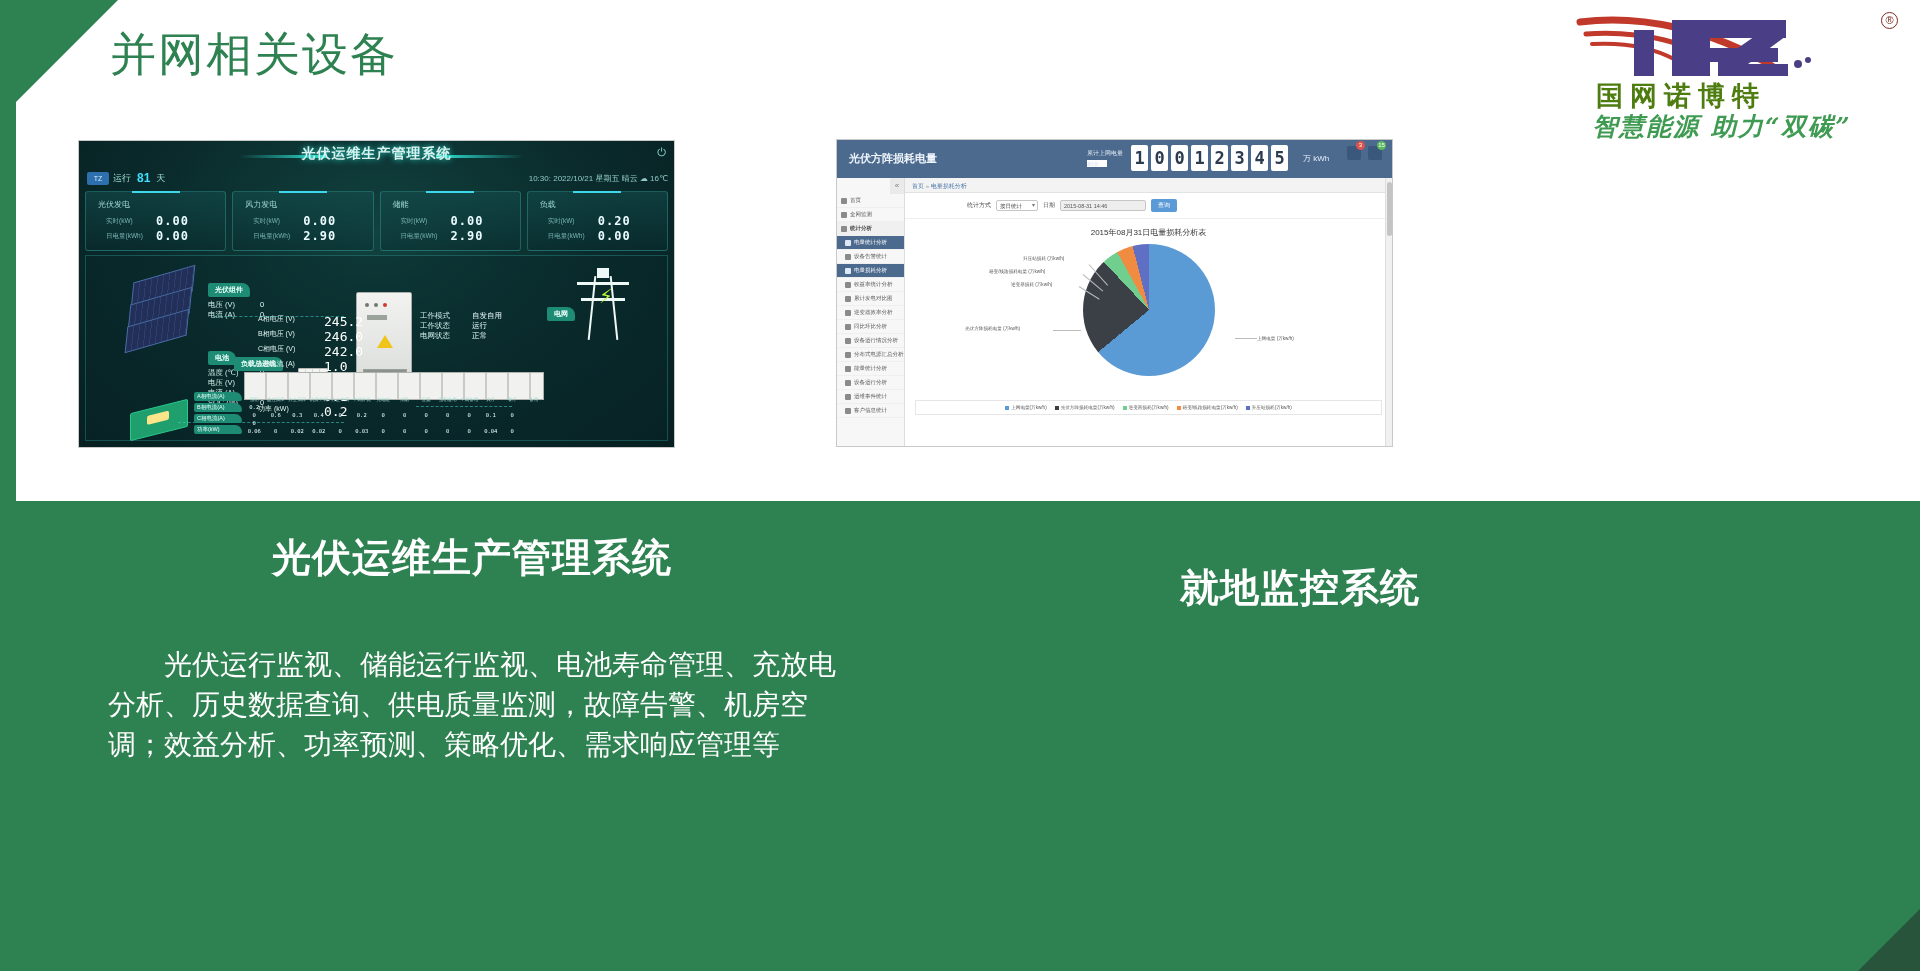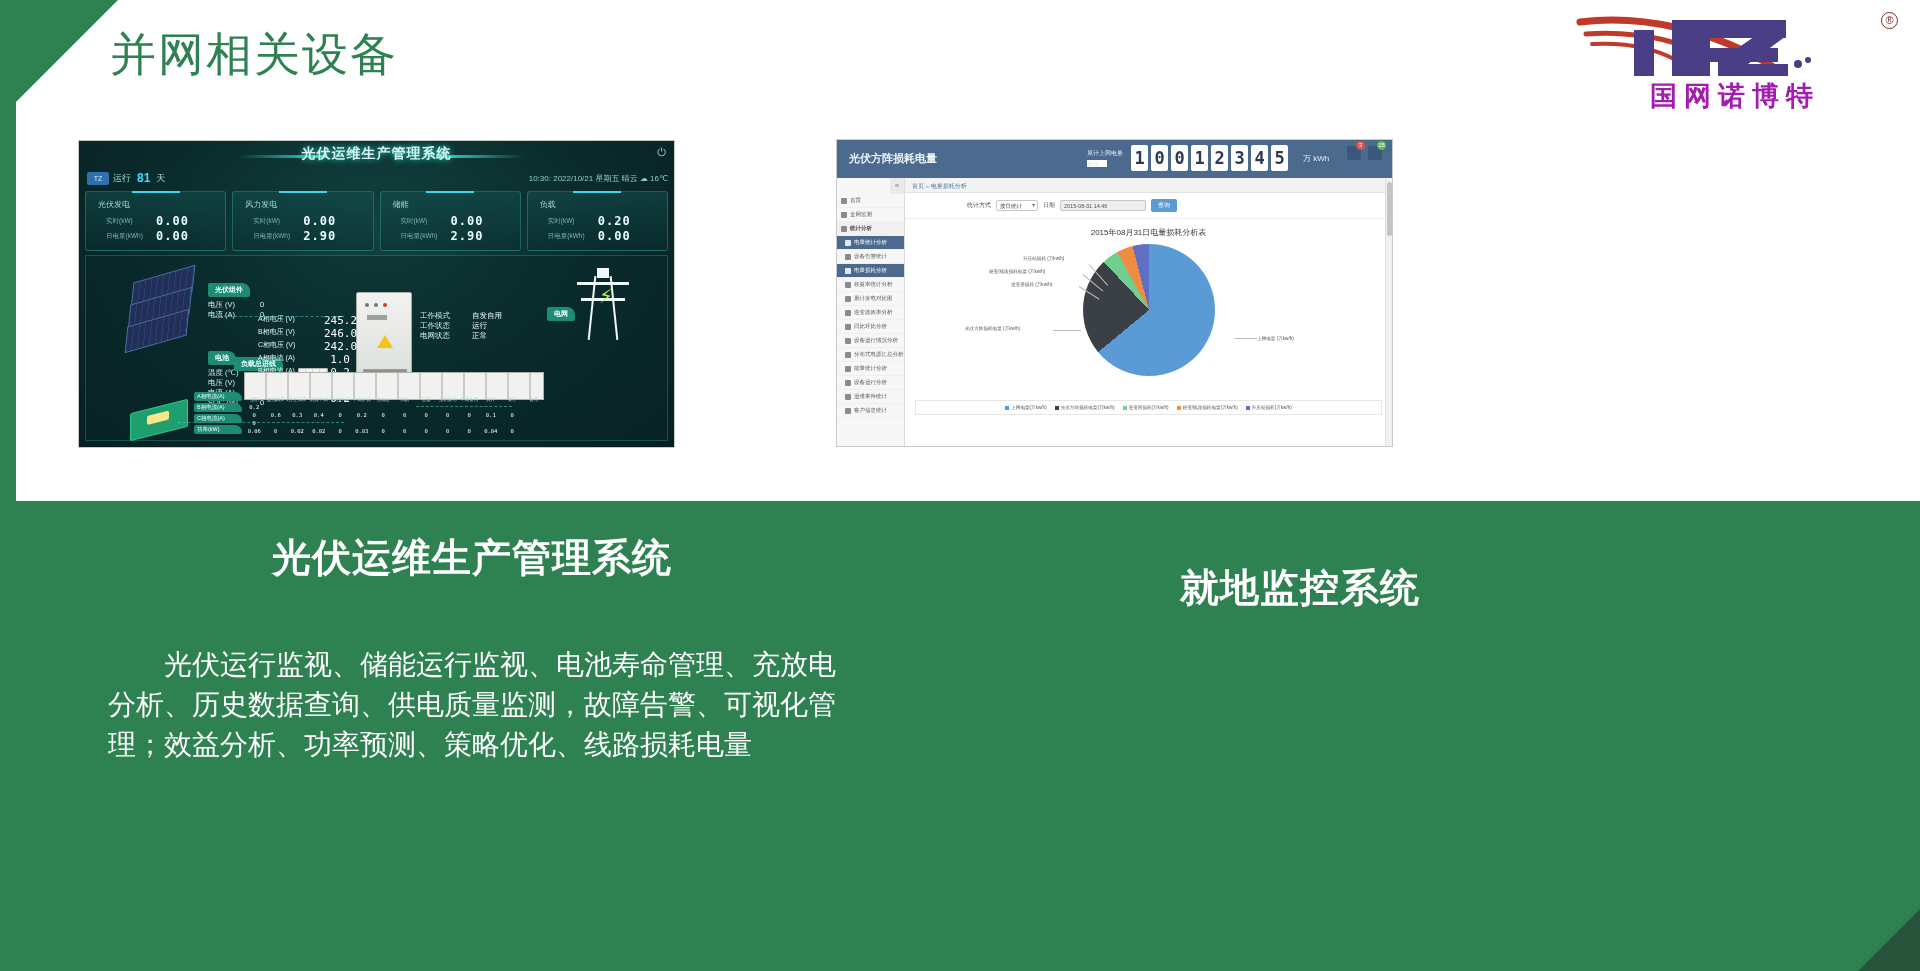--- a/index.html
+++ b/index.html
@@ -38,23 +38,23 @@
     position: absolute; right: 8px; top: 6px;
     width: 400px; height: 132px;
   }
   .logo-mark { position: absolute; left: 60px; top: 2px; width: 300px; height: 78px; }
   .logo-r {
     position: absolute; right: 14px; top: 6px;
     width: 17px; height: 17px; border: 1.6px solid #7b2a20; border-radius: 50%;
     color: #7b2a20; font-size: 11px; line-height: 14px; text-align: center;
   }
   .logo-cn {
-    position: absolute; left: 93px; top: 72px;
-    width: 260px; text-align: center;
-    font-size: 27px; font-weight: bold; color: #a21caf;
+    position: absolute; left: 84px; top: 72px;
+    width: 260px; 
+    font-size: 27px; font-weight: bold; color: #4d7c0f;
     letter-spacing: 7px; white-space: nowrap;
   }
   .logo-slogan {
     position: absolute; left: 30px; top: 104px;
     width: 360px; text-align: center;
     font-size: 25px; font-weight: bold; font-style: italic;
     color: #3f9a52; letter-spacing: 2px; white-space: nowrap;
     font-family: "DejaVu Serif", serif;
   }
 
@@ -189,21 +189,21 @@
   .tower .arm2 { left:6px; top:30px; width:44px; height:3px; }
   .tower .top { left:22px; top:0px; width:12px; height:10px; }
   .bolt {
     position:absolute; left:24px; top:18px; width:0; height:0; color:#b4f03c;
     font-size:20px; line-height:20px;
   }
 
   .grid-values { position:absolute; left:172px; top:58px; }
   .gv-row { display:flex; gap:8px; }
   .gv-k { font-size:7px; color:#dff3f0; width:58px; }
-  .gv-v { font-size:11px; color:#ffffff; width:26px; text-align:right;
+  .gv-v { font-size:13px; color:#ffffff; width:26px; 
           font-family:"DejaVu Sans Mono", monospace; }
 
   .breaker-bank {
     position:absolute; left:158px; bottom:40px; width:300px; height:28px;
     background: repeating-linear-gradient(90deg,#f1f2ef 0 20px,#c8cbc6 20px 22px);
     border:1px solid #aeb1ac;
   }
   .mini-table { position:absolute; left:158px; bottom:6px; width:300px; }
   .mt-head { display:flex; font-size:4.5px; color:#a8ddd8; gap:1px; margin-bottom:2px; }
   .mt-head span { flex:1; text-align:center; white-space:nowrap; overflow:hidden; }
@@ -358,20 +358,21 @@
       <path d="M14 26 C 66 22, 120 34, 166 62" stroke="#c0392b" stroke-width="5" fill="none" stroke-linecap="round"></path>
       <path d="M20 36 C 56 34, 82 40, 104 52" stroke="#c0392b" stroke-width="4" fill="none" stroke-linecap="round"></path>
       <path d="M62 22 L 82 22 L 82 68 L 62 68 Z" fill="#4a3f86"></path>
       <path d="M100 12 L 214 12 L 214 30 L 138 30 L 138 40 L 206 40 L 206 54 L 138 54 L 138 68 L 100 68 Z" fill="#4a3f86"></path>
       <path d="M150 12 L 214 12 L 214 28 L 176 56 L 216 56 L 216 68 L 146 68 L 146 54 L 186 26 L 150 26 Z" fill="#4a3f86"></path>
       <circle cx="226" cy="56" r="4" fill="#4a3f86"></circle>
       <circle cx="236" cy="52" r="3" fill="#4a3f86"></circle>
     </svg>
     <div class="logo-r">®</div>
     <div class="logo-cn">国网诺博特</div>
+    <div class="logo-slogan">智慧能源  助力“双碳”</div>
   </div>
 
   <div class="shot shot-left">
     <div class="dash">
 
       <div class="dash-titlebar">
         <div class="dash-title-deco l"></div>
         <div class="dash-title-deco r"></div>
         <div class="dash-title">光伏运维生产管理系统</div>
         <div class="power-icon">⏻</div>
@@ -817,21 +818,21 @@
 
       <div class="scrollbar-v">
         <div class="thumb"></div>
       </div>
     </div>
   </div>
 
   <div class="green-panel">
     <div class="gp-col left">
       <div class="gp-title">光伏运维生产管理系统</div>
-      <div class="gp-body">光伏运行监视、储能运行监视、电池寿命管理、充放电分析、历史数据查询、供电质量监测，故障告警、可视化管理；效益分析、功率预测、策略优化、线路损耗电量</div>
+      <div class="gp-body">光伏运行监视、储能运行监视、电池寿命管理、充放电分析、历史数据查询、供电质量监测，故障告警、机房空调；效益分析、功率预测、策略优化、需求响应管理等</div>
     </div>
     <div class="gp-col right">
       <div class="gp-title">就地监控系统</div>
     </div>
     <div class="corner-br"></div>
   </div>
 
 </div>
 
 </body></html>

